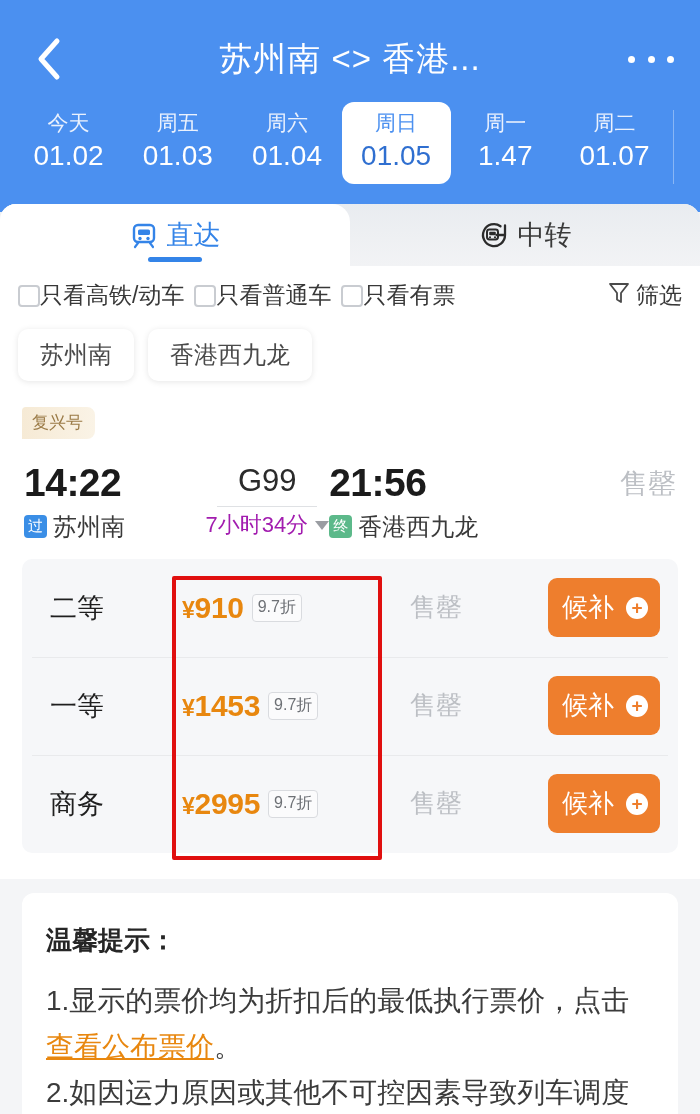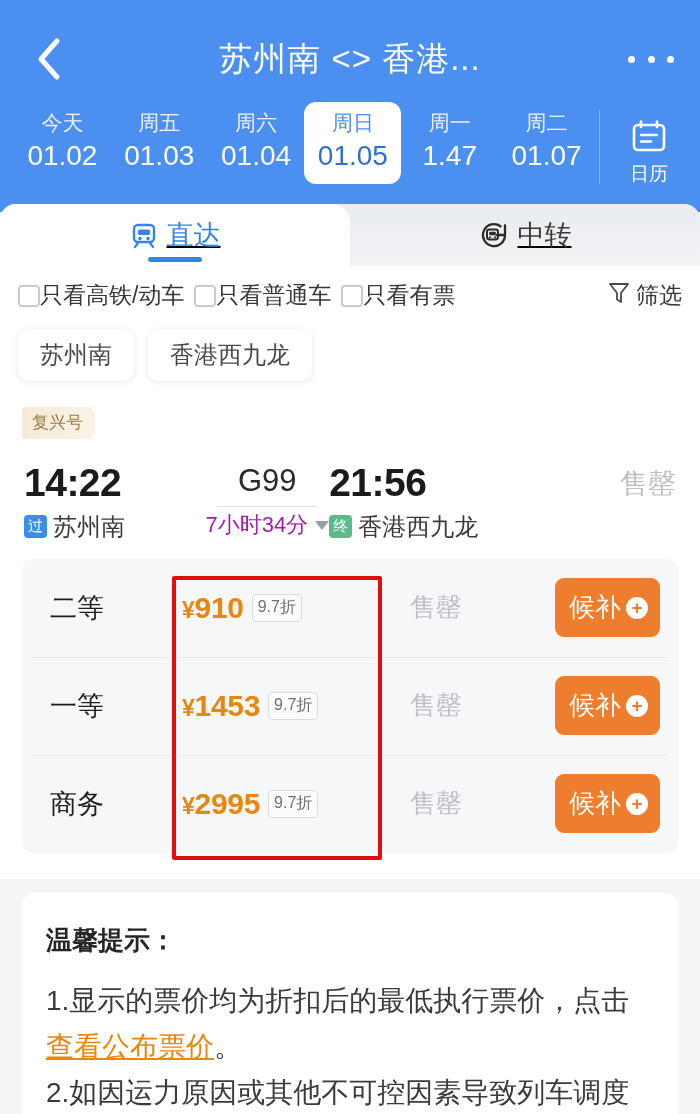--- a/index.html
+++ b/index.html
@@ -110,21 +110,20 @@
     min-height: 220px;
   }
   
   .tabs {
     position: relative;
     display: flex;
     height: 62px;
     background: linear-gradient(180deg,#e9ecf0 0%, #f2f3f5 100%);
     border-radius: 16px 16px 0 0;
     overflow: hidden;
-    text-decoration: underline;
   }
   .tab {
     flex: 1;
     display: flex; align-items: center; justify-content: center;
     gap: 9px;
     font-size: 27px;
     color: #3a3a3a;
     cursor: pointer;
     position: relative;
   }
@@ -314,21 +313,21 @@
     padding-left: 14px;
   }
   .pc-action { width: 120px; display: flex; justify-content: flex-end; }
   .hb-btn {
     background: #ee7e2d;
     border-radius: 9px;
     color: #ffffff;
     font-size: 26px;
     font-weight: 500;
     padding: 12px 12px 12px 14px;
-    display: flex; align-items: center; gap: 5px;
+    display: flex; align-items: center; gap: 12px;
     cursor: pointer;
     white-space: nowrap;
   }
   .plus-circ {
     width: 22px; height: 22px; border-radius: 50%;
     background: #ffffff; color: #ee7e2d;
     font-size: 19px; font-weight: 700;
     display: flex; align-items: center; justify-content: center;
     line-height: 1;
   }
@@ -411,32 +410,20 @@
         <div class="date-cell">
           <span class="date-dow">周一</span>
           <span class="date-day">1.47</span>
         </div>
         <div class="date-cell">
           <span class="date-dow">周二</span>
           <span class="date-day">01.07</span>
         </div>
       </div>
       <div class="cal-divider"></div>
-      <div class="cal-btn">
-        <span>
-          <svg width="36" height="34" viewBox="0 0 36 34" fill="none">
-            <rect x="3" y="6" width="30" height="25" rx="4" stroke="#ffffff" stroke-width="2.6"></rect>
-            <path d="M10 2.5 L10 8" stroke="#ffffff" stroke-width="2.6" stroke-linecap="round"></path>
-            <path d="M26 2.5 L26 8" stroke="#ffffff" stroke-width="2.6" stroke-linecap="round"></path>
-            <path d="M10 16 H26" stroke="#ffffff" stroke-width="2.4" stroke-linecap="round"></path>
-            <path d="M10 22.5 H20" stroke="#ffffff" stroke-width="2.4" stroke-linecap="round"></path>
-          </svg>
-        </span>
-        <span class="cal-label">日历</span>
-      </div>
     </div>
   </div>
 
   <div class="sheet">
 
     <div class="tabs">
       <div class="tab active">
         <span class="tab-icon">
           <svg width="28" height="28" viewBox="0 0 28 28" fill="none">
             <rect x="4" y="4" width="20" height="17" rx="4" stroke="#3484e8" stroke-width="2.4"></rect>

